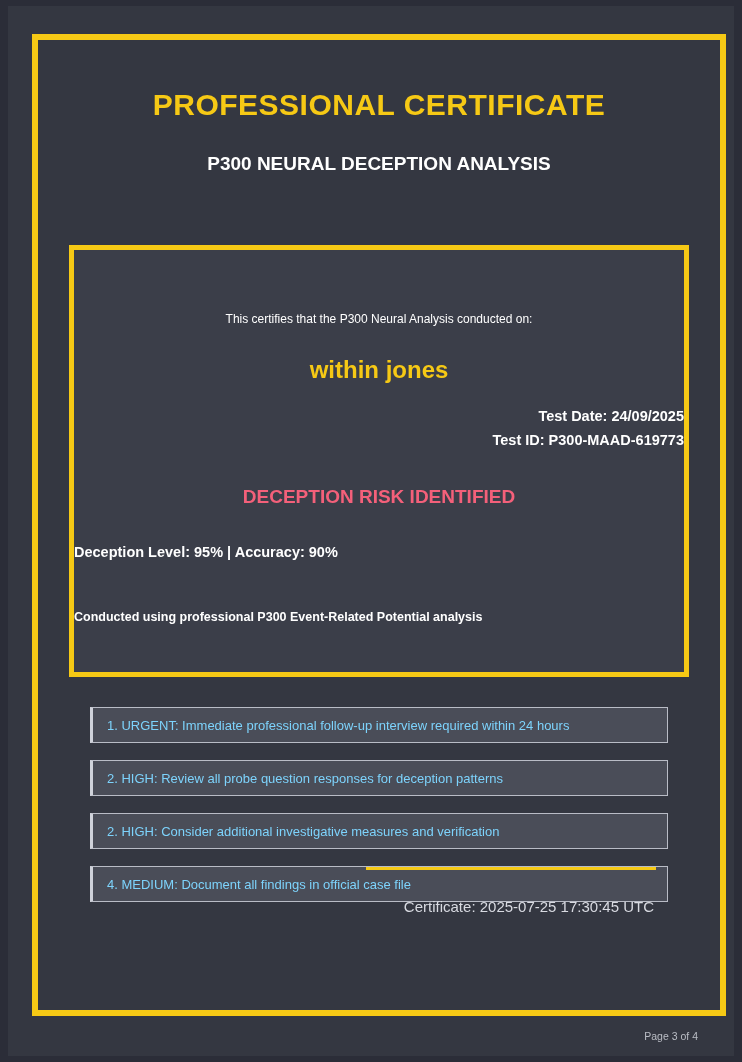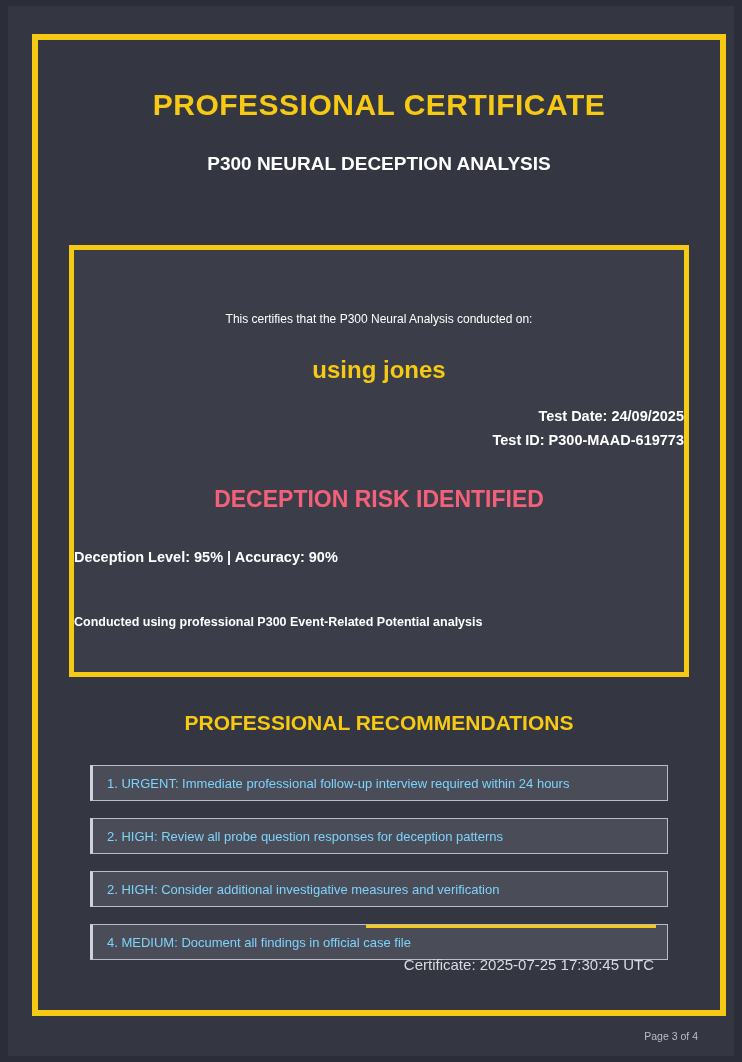--- a/index.html
+++ b/index.html
@@ -101,21 +101,21 @@
     font-weight: bold;
     color: #ffffff;
     margin-top: 24px;
   }
   .meta-line.second {
     margin-top: 8px;
   }
   .risk-banner {
     text-align: center;
     color: #f4607a;
-    font-size: 23px;
+    font-size: 19px;
     font-weight: bold;
     margin-top: 38px;
   }
   .levels {
     text-align: left;
     font-size: 14.5px;
     font-weight: bold;
     color: #ffffff;
     margin-top: 36px;
   }
@@ -185,29 +185,28 @@
   <div class="sheet">
     <div class="gold-frame"></div>
 
     <div class="content">
 
       <div class="cert-title">PROFESSIONAL CERTIFICATE</div>
       <div class="cert-subtitle">P300 NEURAL DECEPTION ANALYSIS</div>
 
       <div class="inner-box">
         <div class="certifies">This certifies that the P300 Neural Analysis conducted on:</div>
-        <div class="subject-name">using jones</div>
+        <div class="subject-name">within jones</div>
         <div class="meta-line">Test Date: 24/09/2025</div>
         <div class="meta-line second">Test ID: P300-MAAD-619773</div>
         <div class="risk-banner">DECEPTION RISK IDENTIFIED</div>
         <div class="levels">Deception Level: 95% | Accuracy: 90%</div>
         <div class="method-note">Conducted using professional P300 Event-Related Potential analysis</div>
       </div>
 
-      <div class="rec-title">PROFESSIONAL RECOMMENDATIONS</div>
 
       <div class="rec-list">
         <div class="rec-item">1. URGENT: Immediate professional follow-up interview required within 24 hours</div>
         <div class="rec-item">2. HIGH: Review all probe question responses for deception patterns</div>
         <div class="rec-item">2. HIGH: Consider additional investigative measures and verification</div>
         <div class="rec-item">4. MEDIUM: Document all findings in official case file</div>
         <div class="gold-underline"></div>
         <div class="cert-stamp">Certificate: 2025-07-25 17:30:45 UTC</div>
       </div>
 

